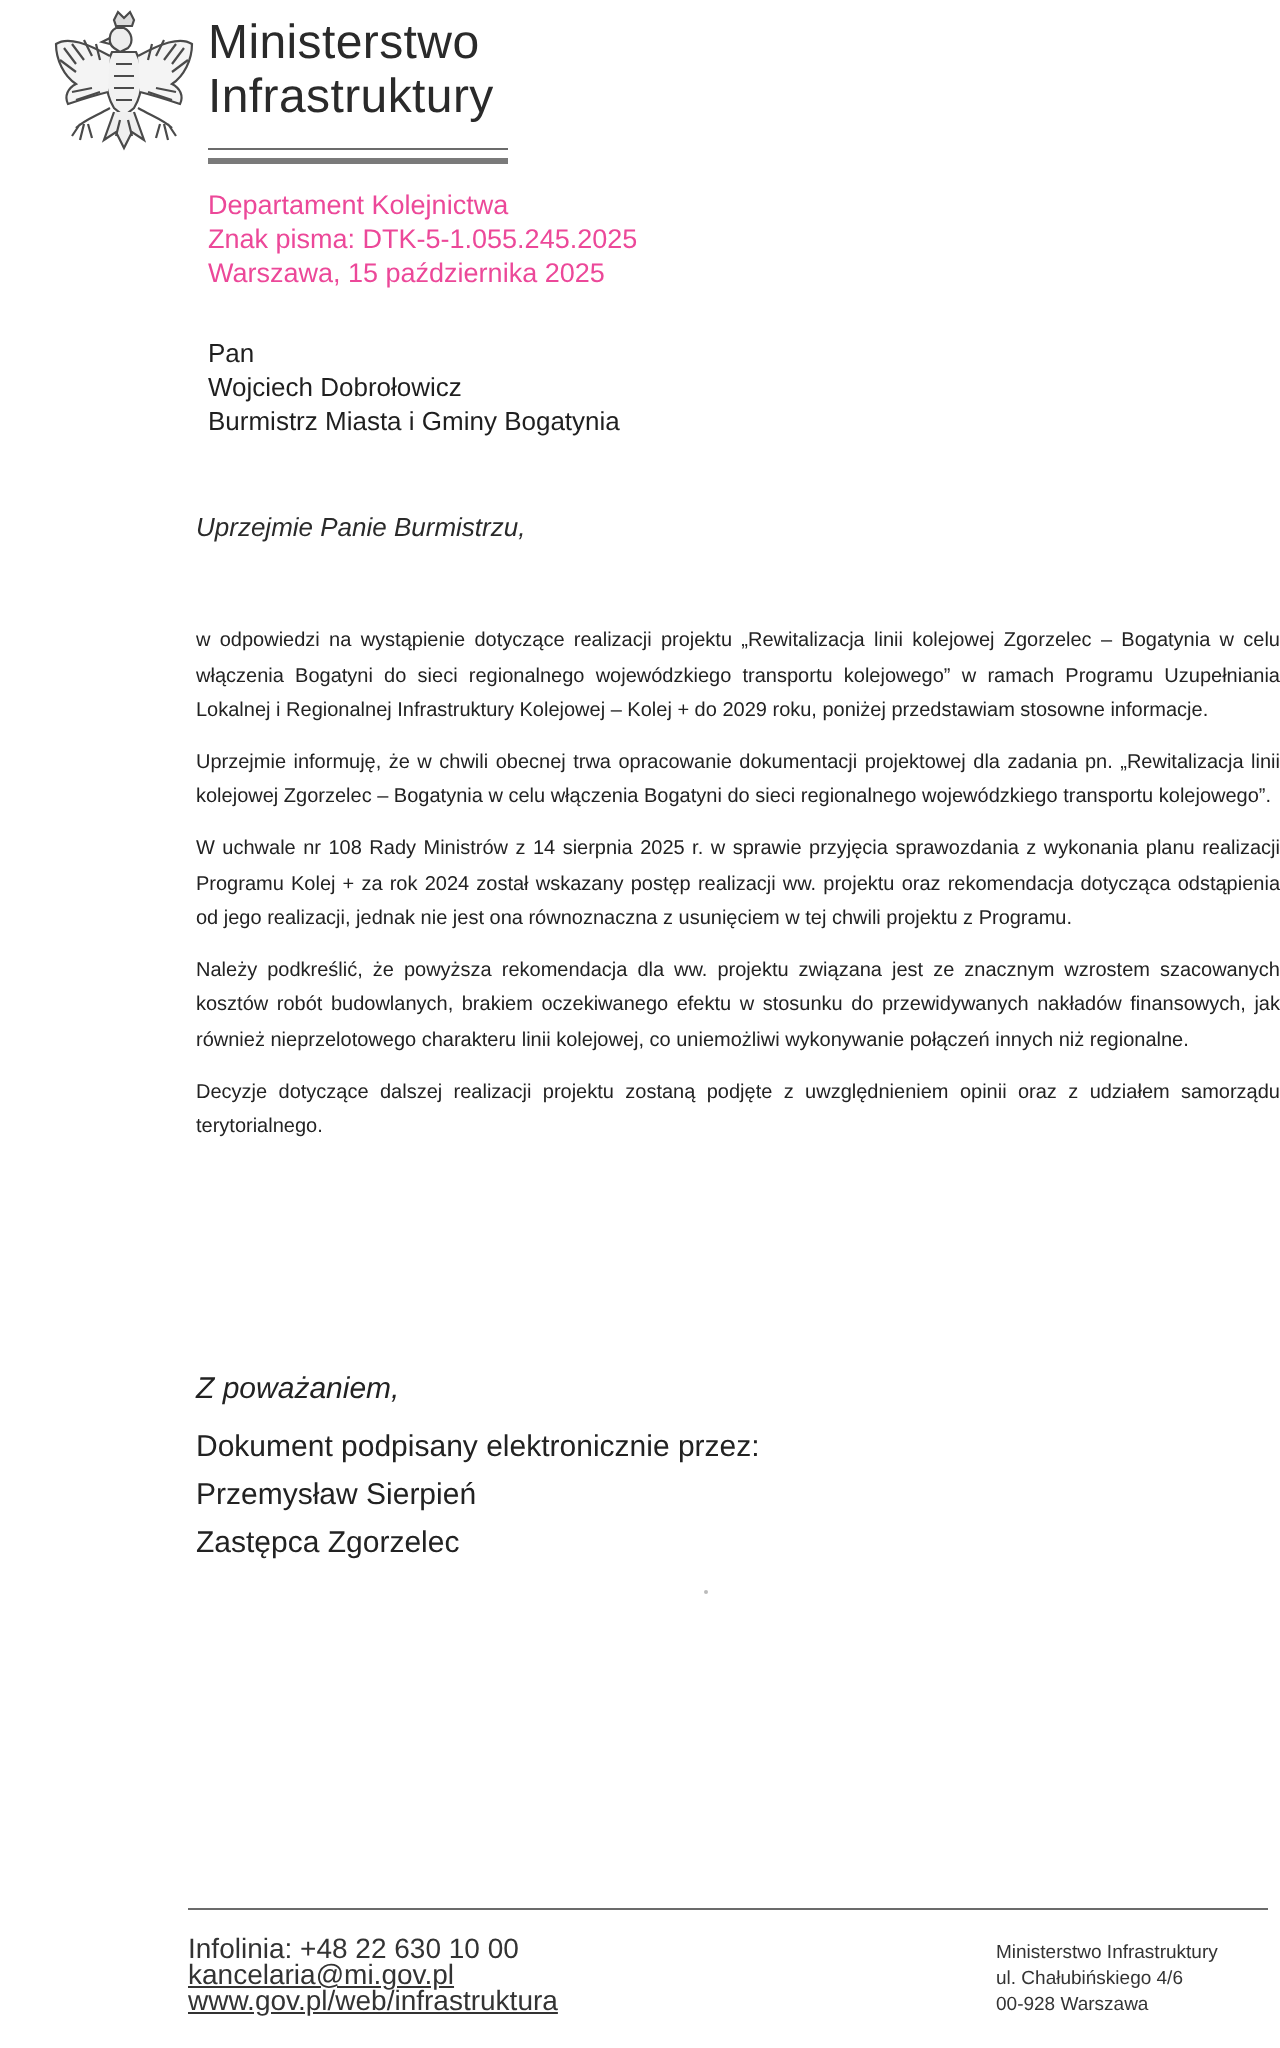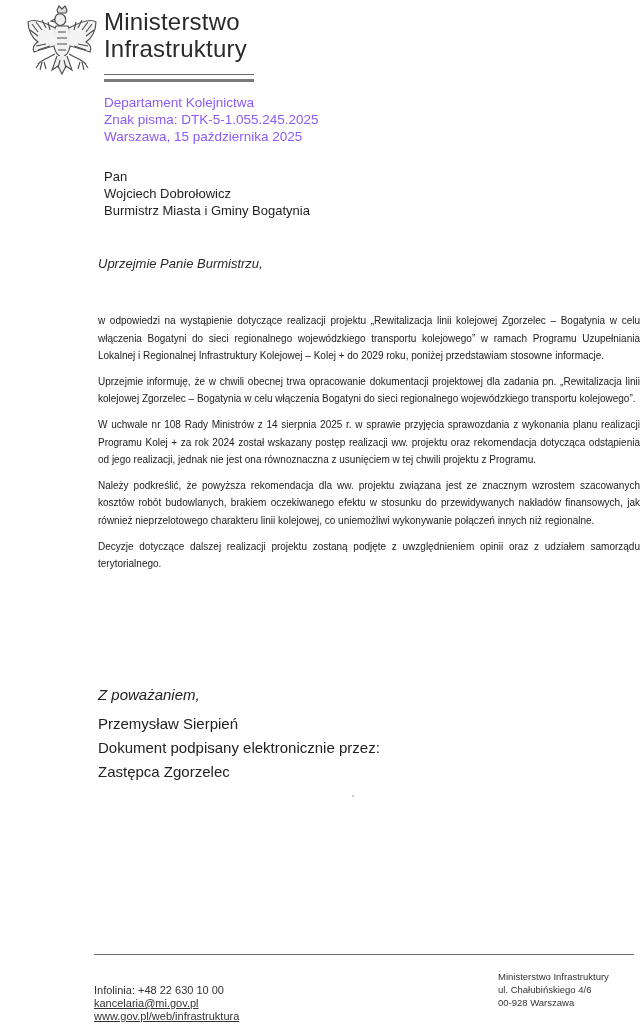--- a/index.html
+++ b/index.html
@@ -44,21 +44,21 @@
       position: absolute;
       left: 86px; top: 79px;
       width: 150px; height: 3px;
       background: #7a7a7a;
     }
     .meta {
       position: absolute;
       left: 86px; top: 94px;
       font-size: 13.5px;
       line-height: 17px;
-      color: #8b5cf6;
+      color: #ec4899;
     }
     .meta div { white-space: nowrap; }
     .recipient {
       position: absolute;
       left: 86px; top: 168px;
       font-size: 13px;
       line-height: 17px;
     }
     .recipient .bold { font-weight: normal; }
     .salutation {
@@ -94,24 +94,23 @@
     .closing .line { margin-bottom: 7px; white-space: nowrap; }
     .footer-rule {
       position: absolute;
       left: 76px; top: 954px;
       width: 540px; height: 1px;
       background: #6b6b6b;
     }
     .footer-left {
       position: absolute;
       left: 76px; top: 968px;
-      font-size: 11px;
+      font-size: 14px;
       line-height: 13px;
       color: #333;
-      margin-top: 16px;
     }
     .footer-left a {
       color: #333;
       text-decoration: underline;
     }
     .footer-right {
       position: absolute;
       left: 480px; top: 970px;
       font-size: 9.5px;
       line-height: 13px;
@@ -181,22 +180,22 @@
   <div class="body">
     <p>w odpowiedzi na wystąpienie dotyczące realizacji projektu „Rewitalizacja linii kolejowej Zgorzelec – Bogatynia w celu włączenia Bogatyni do sieci regionalnego wojewódzkiego transportu kolejowego” w ramach Programu Uzupełniania Lokalnej i Regionalnej Infrastruktury Kolejowej – Kolej + do 2029 roku, poniżej przedstawiam stosowne informacje.</p>
     <p>Uprzejmie informuję, że w chwili obecnej trwa opracowanie dokumentacji projektowej dla zadania pn. „Rewitalizacja linii kolejowej Zgorzelec – Bogatynia w celu włączenia Bogatyni do sieci regionalnego wojewódzkiego transportu kolejowego”.</p>
     <p>W uchwale nr 108 Rady Ministrów z 14 sierpnia 2025 r. w sprawie przyjęcia sprawozdania z wykonania planu realizacji Programu Kolej + za rok 2024 został wskazany postęp realizacji ww. projektu oraz rekomendacja dotycząca odstąpienia od jego realizacji, jednak nie jest ona równoznaczna z usunięciem w tej chwili projektu z Programu.</p>
     <p>Należy podkreślić, że powyższa rekomendacja dla ww. projektu związana jest ze znacznym wzrostem szacowanych kosztów robót budowlanych, brakiem oczekiwanego efektu w stosunku do przewidywanych nakładów finansowych, jak również nieprzelotowego charakteru linii kolejowej, co uniemożliwi wykonywanie połączeń innych niż regionalne.</p>
     <p>Decyzje dotyczące dalszej realizacji projektu zostaną podjęte z uwzględnieniem opinii oraz z udziałem samorządu terytorialnego.</p>
   </div>
 
   <div class="closing">
     <div class="regards">Z poważaniem,</div>
+    <div class="line">Dokument podpisany elektronicznie przez:</div>
     <div class="line">Przemysław Sierpień</div>
-    <div class="line">Dokument podpisany elektronicznie przez:</div>
     <div class="line">Zastępca Zgorzelec</div>
   </div>
 
   <div class="speck"></div>
 
   <div class="footer-rule"></div>
 
   <div class="footer-left">
     <div>Infolinia: +48 22 630 10 00</div>
     <div><a>kancelaria@mi.gov.pl</a></div>

